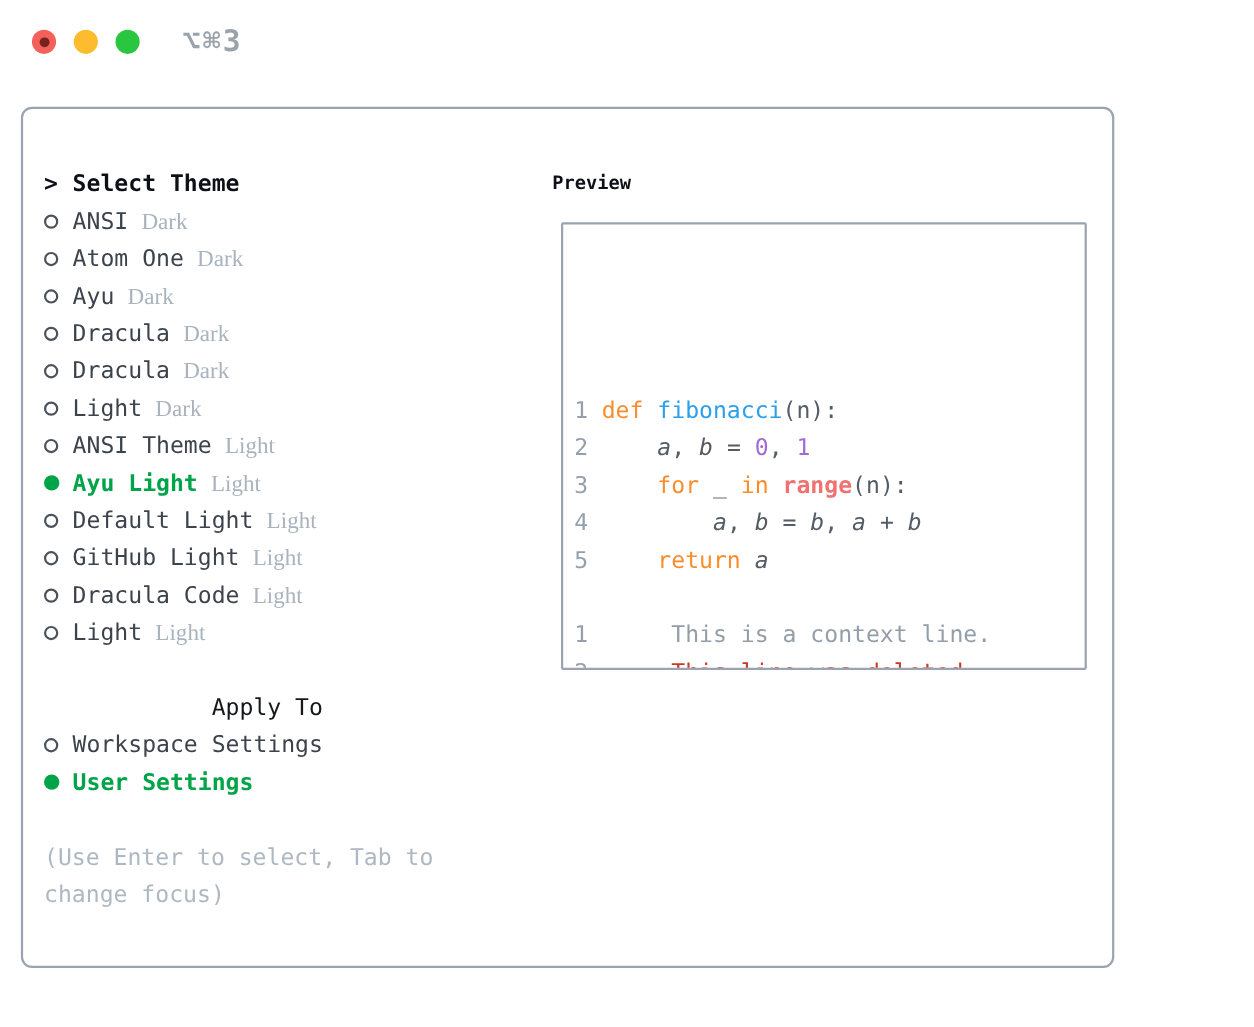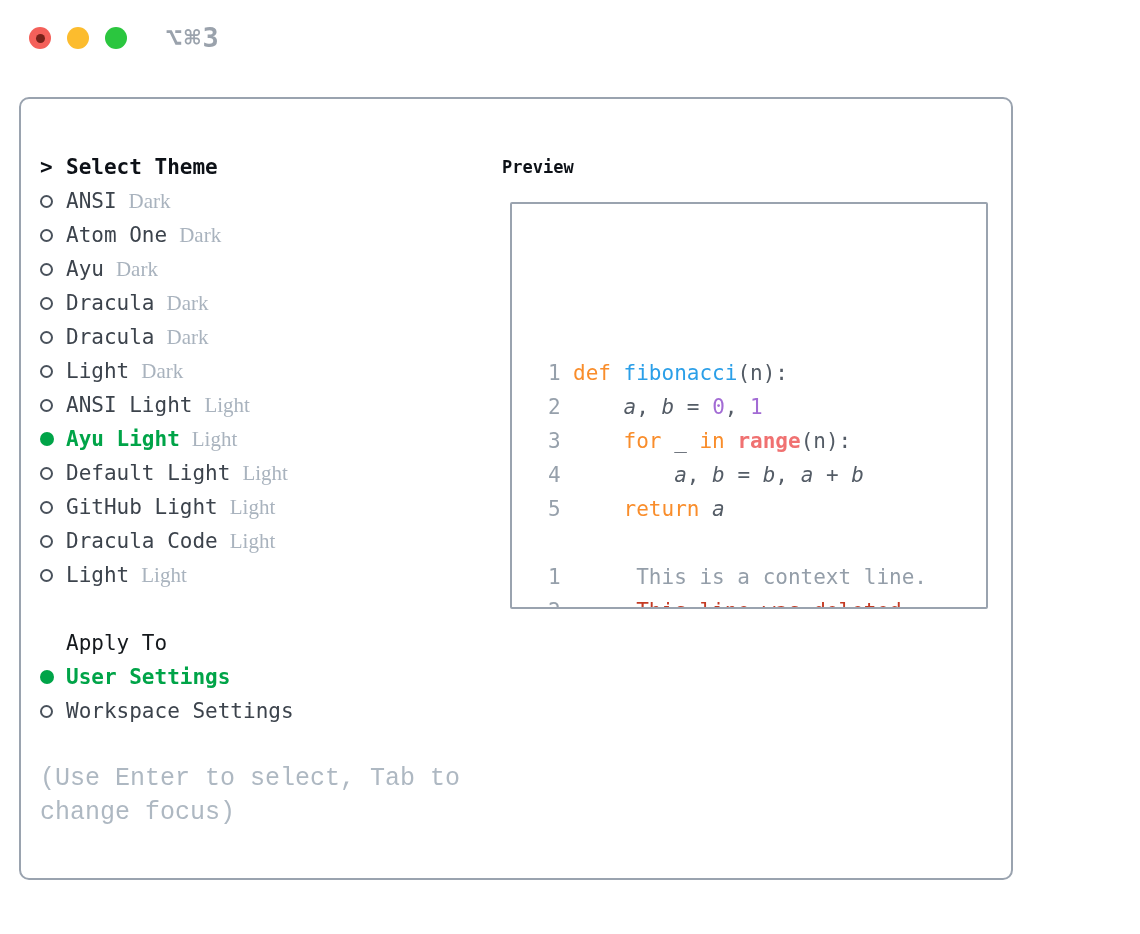--- a/index.html
+++ b/index.html
@@ -36,33 +36,33 @@
   .radio.sel{border:none;width:14px;height:14px;background:var(--accent-green);}
   .row.sel .name{color:var(--accent-green);font-weight:bold;}
   .name{white-space:pre;}
   .variant{color:var(--muted-text);margin-left:12px;white-space:pre;font-family:Liberation Serif, serif;}
   .list-title{font-weight:bold;color:var(--title-text);}
   .theme-list{position:absolute;left:19px;top:51px;}
   .apply-list{position:absolute;left:19px;top:527px;}
   .apply-title{color:#14181c;}
   .hint{
     position:absolute;left:19px;top:663px;width:430px;
-    font-size:25px;line-height:34px;color:var(--hint-text);font-family:Liberation Mono, monospace;
+    font-size:21px;line-height:34px;color:var(--hint-text);
   }
   
   .preview-title{
     position:absolute;left:481px;top:51px;height:34px;display:flex;align-items:center;
     font-size:17px;font-weight:bold;color:var(--title-text);
   }
   .preview-box{
     position:absolute;left:489px;top:103px;width:478px;height:407px;
     border:2px solid var(--panel-border);border-radius:2px;box-sizing:border-box;
     overflow:hidden;
   }
-  .code{padding:50px 0 0 36px;font-size:21px;line-height:34px;white-space:pre;}
+  .code{padding:50px 0 0 10px;font-size:21px;line-height:34px;white-space:pre;}
   .codeline{height:34px;}
   .ln{display:inline-block;width:25px;color:var(--line-number);}
   .tk-txt{color:var(--code-text);}
   .tk-kw{color:var(--syn-keyword);}
   .tk-fn{color:var(--syn-function);}
   .tk-num{color:var(--syn-number);}
   .tk-call{color:var(--syn-call);font-weight:bold;}
   .tk-id{color:var(--code-text);font-style:italic;}
   .tk-ctx{color:var(--diff-context);}
   .tk-del{color:var(--diff-deleted);}
@@ -112,21 +112,21 @@
           <span class="name">Dracula</span>
           <span class="variant">Dark</span>
         </div>
         <div class="row">
           <span class="slot"><span class="radio"></span></span>
           <span class="name">Light</span>
           <span class="variant">Dark</span>
         </div>
         <div class="row">
           <span class="slot"><span class="radio"></span></span>
-          <span class="name">ANSI Light</span>
+          <span class="name">ANSI Theme</span>
           <span class="variant">Light</span>
         </div>
         <div class="row sel">
           <span class="slot"><span class="radio sel"></span></span>
           <span class="name">Ayu Light</span>
           <span class="variant">Light</span>
         </div>
         <div class="row">
           <span class="slot"><span class="radio"></span></span>
           <span class="name">Default Light</span>
@@ -143,32 +143,32 @@
           <span class="variant">Light</span>
         </div>
         <div class="row">
           <span class="slot"><span class="radio"></span></span>
           <span class="name">Light</span>
           <span class="variant">Light</span>
         </div>
       </div>
 
     <div class="apply-list">
-      <div class="row" style="cursor:default;">
+      <div class="row" style="cursor:default;justify-content:flex-end;">
         <span class="slot"></span>
         <span class="name apply-title">Apply To</span>
       </div>
 
-    <div class="row sel">
+    <div class="row">
+          <span class="slot"><span class="radio"></span></span>
+          <span class="name">Workspace Settings</span>
+        </div>
+        <div class="row sel">
           <span class="slot"><span class="radio sel"></span></span>
           <span class="name">User Settings</span>
-        </div>
-        <div class="row">
-          <span class="slot"><span class="radio"></span></span>
-          <span class="name">Workspace Settings</span>
         </div>
       </div>
 
     <div class="hint">(Use Enter to select, Tab to change focus)</div>
 
     <div class="preview-title">Preview</div>
     <div class="preview-box">
       <div class="code">
         
       <div class="codeline"><span class="ln">1</span><span class="tk-kw">def </span><span class="tk-fn">fibonacci</span><span class="tk-txt">(</span><span class="tk-txt">n</span><span class="tk-txt">):</span></div><div class="codeline"><span class="ln">2</span><span class="tk-txt">    </span><span class="tk-id">a</span><span class="tk-txt">, </span><span class="tk-id">b</span><span class="tk-txt"> = </span><span class="tk-num">0</span><span class="tk-txt">, </span><span class="tk-num">1</span></div><div class="codeline"><span class="ln">3</span><span class="tk-txt">    </span><span class="tk-kw">for</span><span class="tk-txt"> _ </span><span class="tk-kw">in</span><span class="tk-txt"> </span><span class="tk-call">range</span><span class="tk-txt">(</span><span class="tk-txt">n</span><span class="tk-txt">):</span></div><div class="codeline"><span class="ln">4</span><span class="tk-txt">        </span><span class="tk-id">a</span><span class="tk-txt">, </span><span class="tk-id">b</span><span class="tk-txt"> = </span><span class="tk-id">b</span><span class="tk-txt">, </span><span class="tk-id">a</span><span class="tk-txt"> + </span><span class="tk-id">b</span></div><div class="codeline"><span class="ln">5</span><span class="tk-txt">    </span><span class="tk-kw">return</span><span class="tk-txt"> </span><span class="tk-id">a</span></div><div class="codeline"><span class="ln"></span></div><div class="codeline"><span class="ln">1</span><span class="tk-ctx">     This is a context line.</span></div><div class="codeline"><span class="ln">2</span><span class="tk-del">   - This line was deleted.</span></div></div>

